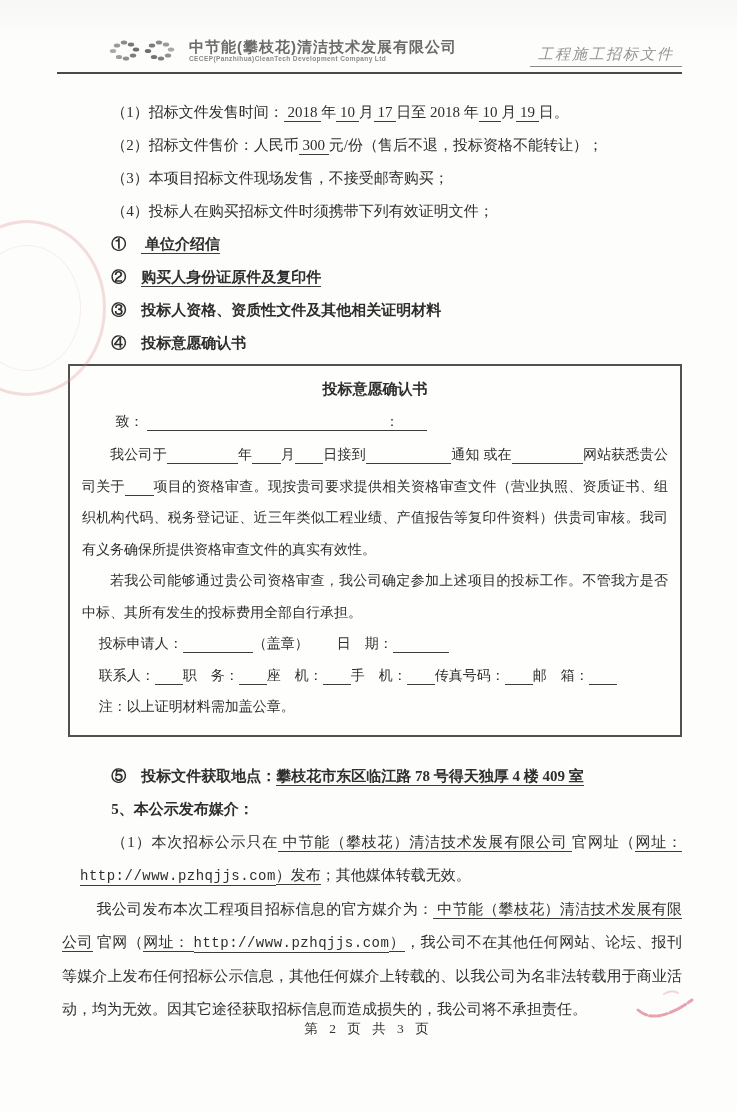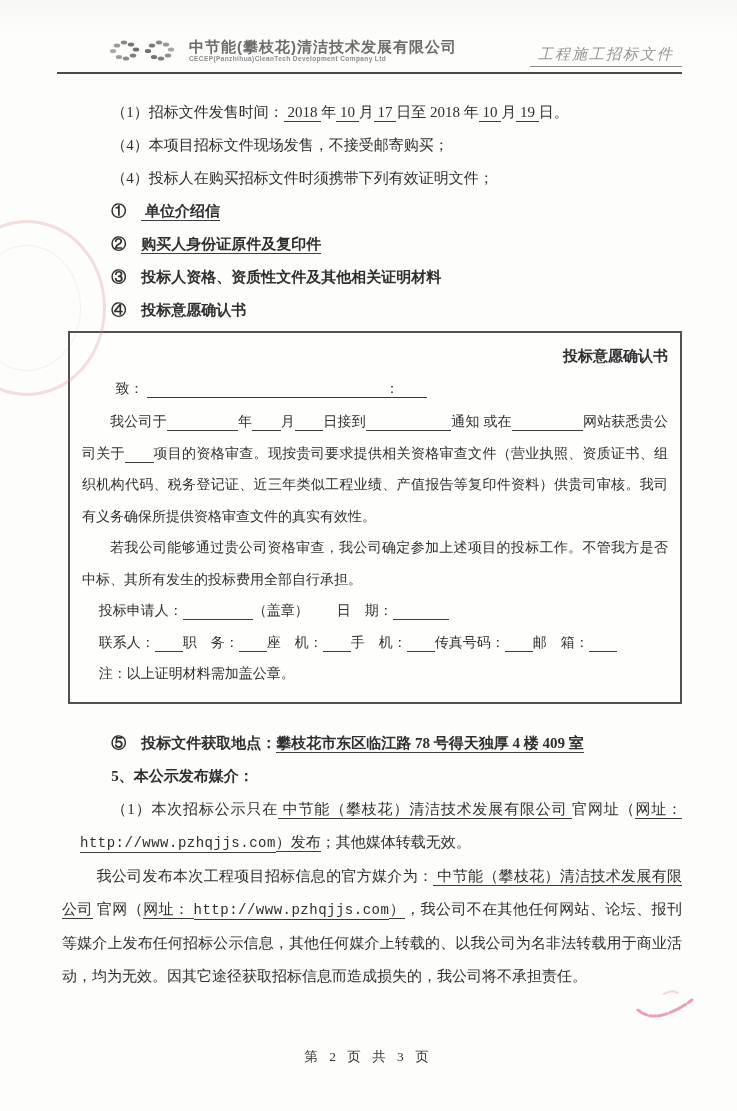--- a/index.html
+++ b/index.html
@@ -31,34 +31,34 @@
     font-style:italic;color:#949494;font-size:15px;letter-spacing:2px;
     border-bottom:1px solid #8a8a8a;padding:0 8px 2px 8px;margin-bottom:-1px;
   }
   
   .main{margin:0 55px 0 68px;padding-top:22px;}
   .item{font-size:15px;line-height:33px;margin:0 0 0 17px;text-indent:1.75em;}
   .bold{font-weight:bold;}
   .box{
     border:2px solid #515151;margin-top:4px;padding:8px 12px 12px 12px;background:rgba(255,255,255,.4);
   }
-  .box-title{text-align:right;font-weight:bold;font-size:15px;line-height:30px;}
+  .box-title{text-align:center;font-weight:bold;font-size:15px;line-height:30px;}
   .box-line{font-size:14px;line-height:31.5px;margin:0;text-indent:1.2em;}
   .box-line.to{text-indent:2.4em;line-height:35px;}
   .box-para{font-size:14px;line-height:31.5px;margin:0;text-align:justify;text-indent:2em;}
   .item5{margin-top:23px;}
   .heading{font-size:15px;line-height:33px;font-weight:bold;margin:0 0 0 17px;text-indent:1.75em;}
   .para{font-size:15px;line-height:33px;margin:0 0 0 17px;text-align:justify;text-indent:2.1em;}
   .para.p5{margin-left:12px;}
   .para.p6{margin-left:-6px;text-indent:2.3em;}
   .u{border-bottom:1px solid #3c3c3c;padding-bottom:1px;}
   .m{font-family:"Liberation Mono","DejaVu Sans Mono",monospace;font-size:14px;letter-spacing:.5px;}
   
   .footer{
-    position:absolute;left:0;right:0;top:1048px;text-align:center;
+    position:absolute;left:0;right:0;top:1020px;text-align:center;
     font-size:13.5px;letter-spacing:4px;color:#333;
   }
   
   .stamp-circle{
     position:absolute;left:-52px;top:220px;width:152px;height:170px;
     border:3px solid rgba(216,128,130,.26);border-radius:50%;
     pointer-events:none;
   }
   .stamp-circle .ring{
     position:absolute;inset:22px;border:1px solid rgba(216,128,130,.12);border-radius:50%;
@@ -95,21 +95,22 @@
       <div class="brand-text">
         <span class="company-cn">中节能(攀枝花)清洁技术发展有限公司</span>
         <span class="company-en">CECEP(Panzhihua)CleanTech Development Company Ltd</span>
       </div>
     </div>
     <span class="doc-type">工程施工招标文件</span>
   </div>
 
   <div class="main">
     <p class="item"><span>（1）招标文件发售时间：</span><span class="u"> 2018 </span><span>年</span><span class="u"> 10 </span><span>月</span><span class="u"> 17 </span><span>日至 2018 年</span><span class="u"> 10 </span><span>月</span><span class="u"> 19 </span><span>日。</span></p>
-    <p class="item"><span>（4）本项目招标文件现场发售，不接受邮寄购买；</span></p>
+    <p class="item"><span>（2）招标文件售价：人民币</span><span class="u"> 300 </span><span>元/份（售后不退，投标资格不能转让）；</span></p>
+    <p class="item"><span>（3）本项目招标文件现场发售，不接受邮寄购买；</span></p>
     <p class="item"><span>（4）投标人在购买招标文件时须携带下列有效证明文件；</span></p>
     <p class="item bold"><span>①　</span><span class="u"> 单位介绍信</span></p>
     <p class="item bold"><span>②　</span><span class="u">购买人身份证原件及复印件</span></p>
     <p class="item bold"><span>③　投标人资格、资质性文件及其他相关证明材料</span></p>
     <p class="item bold"><span>④　投标意愿确认书</span></p>
 
     <div class="box">
       <div class="box-title">投标意愿确认书</div>
       <p class="box-line to"><span>致： </span><span class="u">　　　　　　　　　　　　　　　　　：　　</span></p>
       <p class="box-para"><span>我公司于</span><span class="u">　　　　　</span><span>年</span><span class="u">　　</span><span>月</span><span class="u">　　</span><span>日接到</span><span class="u">　　　　　　</span><span>通知 或在</span><span class="u">　　　　　</span><span>网站获悉贵公司关于</span><span class="u">　　</span><span>项目的资格审查。现按贵司要求提供相关资格审查文件（营业执照、资质证书、组织机构代码、税务登记证、近三年类似工程业绩、产值报告等复印件资料）供贵司审核。我司有义务确保所提供资格审查文件的真实有效性。</span></p>

